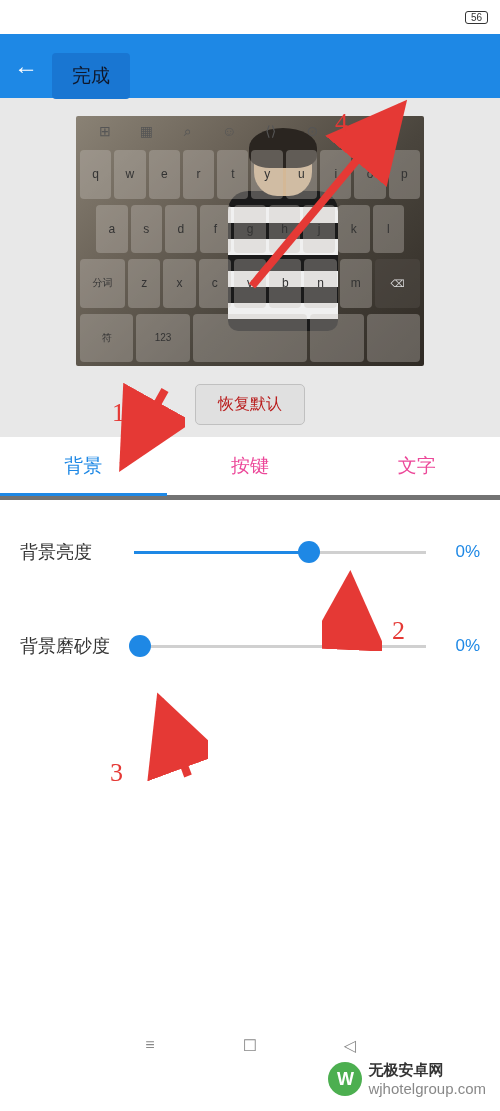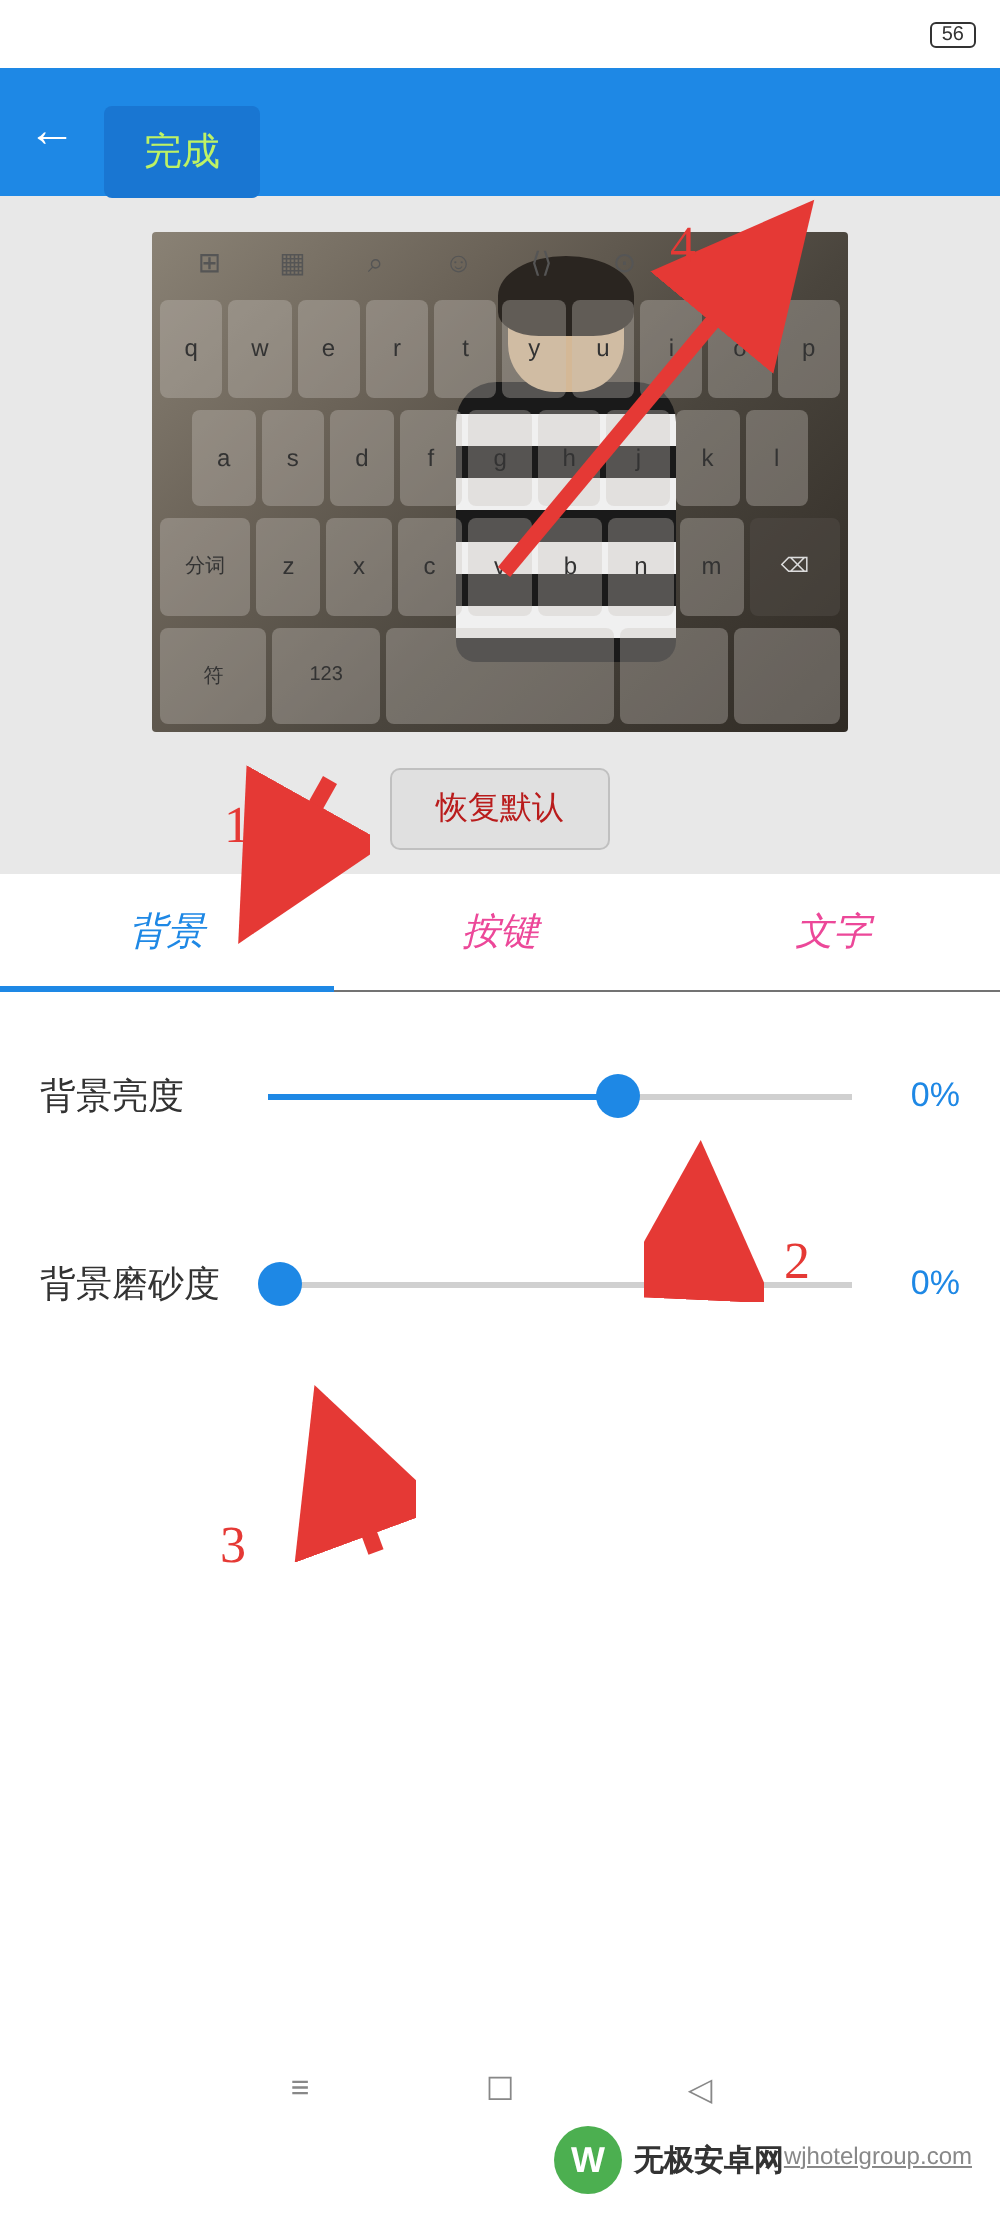--- a/index.html
+++ b/index.html
@@ -5,39 +5,39 @@
     * { margin: 0; padding: 0; box-sizing: border-box; font-family: -apple-system, "PingFang SC", sans-serif; }
     body { width: 500px; height: 1111px; background: #fff; position: relative; overflow: hidden; }
     
     .status-bar { height: 34px; background: #fff; display: flex; justify-content: space-between; align-items: center; padding: 0 12px; font-size: 11px; color: #333; }
     .status-right { display: flex; align-items: center; gap: 6px; }
     .battery-box { border: 1px solid #333; border-radius: 3px; padding: 0 5px; font-size: 10px; }
     
     .header { height: 64px; background: #1e88e5; display: flex; align-items: center; padding: 0 14px; color: #fff; }
     .back-icon { width: 24px; height: 24px; display: flex; align-items: center; justify-content: center; font-size: 24px; margin-right: 14px; }
     .header-title { font-size: 22px; flex: 1; }
-    .done-btn { background: #1976d2; border: none; color: #bef264; font-size: 19px; padding: 10px 20px; border-radius: 4px; margin-top: 19px; }
+    .done-btn { background: #1976d2; border: none; color: #0f172a; font-size: 19px; padding: 10px 20px; border-radius: 4px; margin-top: 19px; }
     
     .preview-area { background: #e8e8e8; padding: 18px 0 12px; display: flex; flex-direction: column; align-items: center; }
     .keyboard-preview { width: 348px; height: 250px; background: linear-gradient(135deg, #8a8275 0%, #6b6358 30%, #4a453d 60%, #2f2a24 100%); position: relative; border-radius: 2px; overflow: hidden; }
     .kb-person { position: absolute; left: 42%; top: 8%; width: 35%; height: 88%; }
     .kb-head { width: 58px; height: 60px; background: #d4b896; border-radius: 45% 45% 40% 40%; margin: 0 auto; position: relative; }
     .kb-hair { position: absolute; top: -8px; left: -5px; right: -5px; height: 40px; background: #2a2520; border-radius: 50% 50% 30% 30%; }
     .kb-body { width: 110px; height: 140px; margin: -5px auto 0; background: repeating-linear-gradient(180deg, #1a1a1a 0 16px, #f0f0f0 16px 32px); border-radius: 20px 20px 10px 10px; }
     .kb-toolbar { position: absolute; top: 0; left: 0; right: 0; height: 30px; display: flex; align-items: center; justify-content: space-around; padding: 0 8px; }
     .kb-tool { width: 20px; height: 20px; display: flex; align-items: center; justify-content: center; color: #555; font-size: 14px; }
     .kb-rows { position: absolute; top: 34px; left: 4px; right: 4px; bottom: 4px; display: flex; flex-direction: column; gap: 6px; }
     .kb-row { display: flex; gap: 3px; flex: 1; }
     .kb-key { flex: 1; background: rgba(200,195,188,0.35); border-radius: 4px; display: flex; align-items: center; justify-content: center; font-size: 12px; color: #333; min-width: 0; }
     .kb-key.wide { flex: 1.4; font-size: 10px; }
     .kb-key.dark { background: rgba(80,75,70,0.55); color: #ddd; }
     
     .restore-btn { margin-top: 18px; background: #e0e0e0; border: 1px solid #c0c0c0; color: #b91c1c; padding: 9px 22px; border-radius: 5px; font-size: 16px; }
     
-    .tabs { display: flex; border-bottom: 1px solid #737373; font-style: italic; }
+    .tabs { display: flex; border-bottom: 5px solid #737373; }
     .tab { flex: 1; text-align: center; padding: 16px 0; font-size: 19px; color: #ec4899; position: relative; }
     .tab.active { color: #1e88e5; }
     .tab.active::after { content: ""; position: absolute; bottom: -1px; left: 0; right: 0; height: 3px; background: #1e88e5; }
     
     .sliders { padding: 40px 20px 0; }
     .slider-row { display: flex; align-items: center; margin-bottom: 70px; }
     .slider-label { width: 100px; font-size: 18px; color: #333; }
     .slider-track { flex: 1; height: 3px; background: #d0d0d0; position: relative; margin: 0 14px; }
     .slider-fill { position: absolute; left: 0; top: 0; bottom: 0; background: #1e88e5; }
     .slider-thumb { position: absolute; top: 50%; width: 22px; height: 22px; background: #1e88e5; border-radius: 50%; transform: translate(-50%, -50%); }
@@ -46,23 +46,23 @@
     .annotation { position: absolute; pointer-events: none; }
     .anno-num { color: #e53935; font-size: 26px; font-weight: 500; font-family: serif; }
     .arrow-svg { position: absolute; }
     
     .nav-bar { position: absolute; bottom: 46px; left: 0; right: 0; height: 40px; display: flex; justify-content: center; align-items: center; gap: 80px; color: #888; }
     .nav-icon { width: 20px; height: 20px; display: flex; align-items: center; justify-content: center; }
     
     .watermark { position: absolute; bottom: 14px; right: 14px; display: flex; align-items: center; gap: 6px; }
     .wm-logo { width: 34px; height: 34px; background: #4caf50; border-radius: 50%; position: relative; }
     .wm-logo::before { content: "W"; position: absolute; inset: 0; display: flex; align-items: center; justify-content: center; color: #fff; font-weight: bold; font-size: 18px; }
-    .wm-text { display: flex; flex-direction: row; font-size: 11px; }
+    .wm-text { display: flex; flex-direction: column; font-size: 11px; }
     .wm-title { font-size: 15px; font-weight: bold; color: #333; }
-    .wm-url { color: #888; font-size: 12px; text-decoration: underline; }
+    .wm-url { color: #888; font-size: 15px; }
   </style>
 </head>
 <body>
 
 <div class="status-bar">
   <div></div>
   <div class="status-right">
     <span class="battery-box">56</span>
   </div>
 </div>

